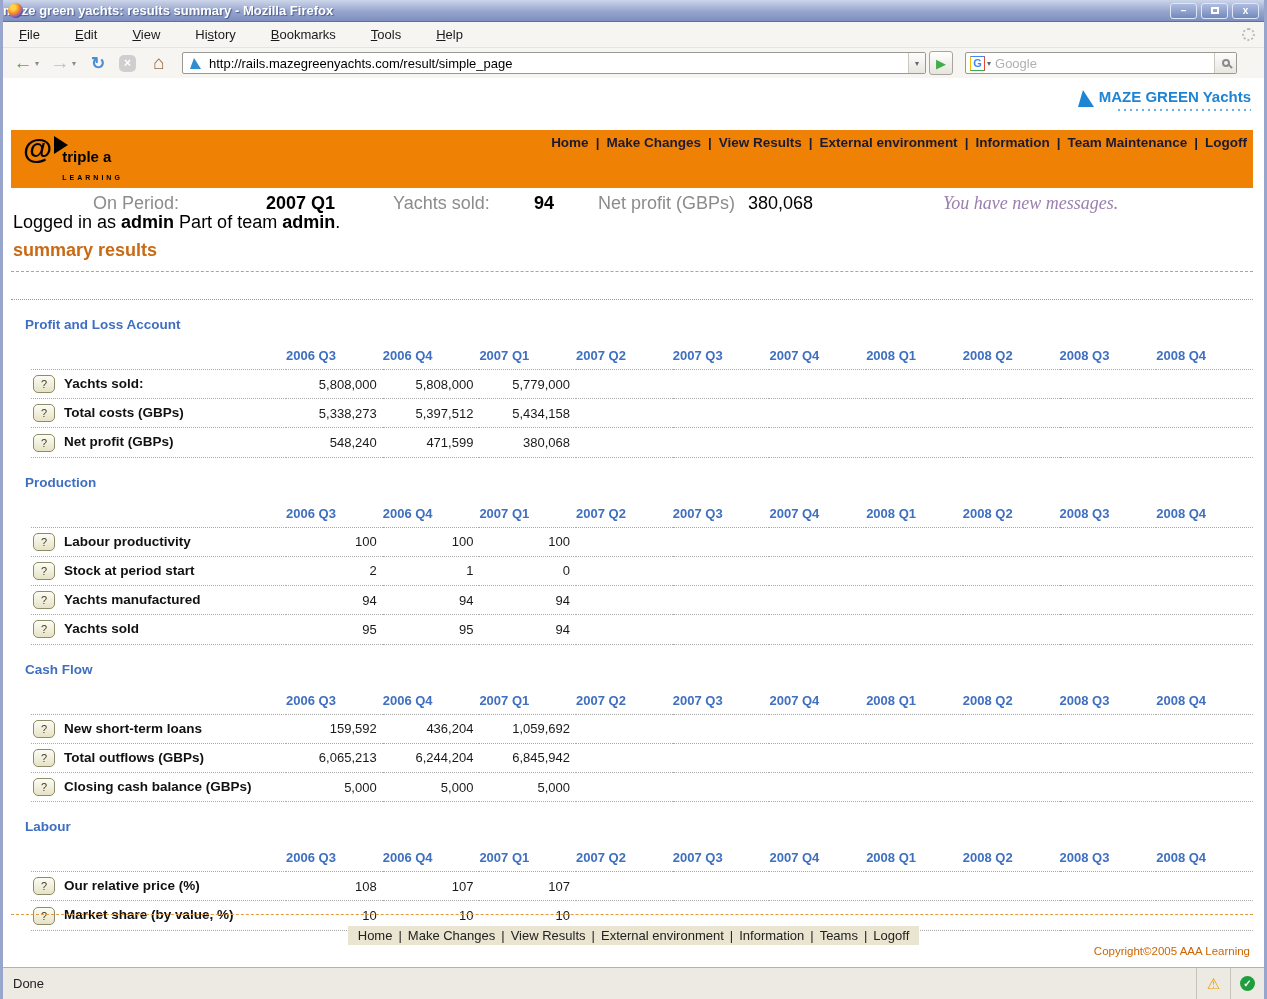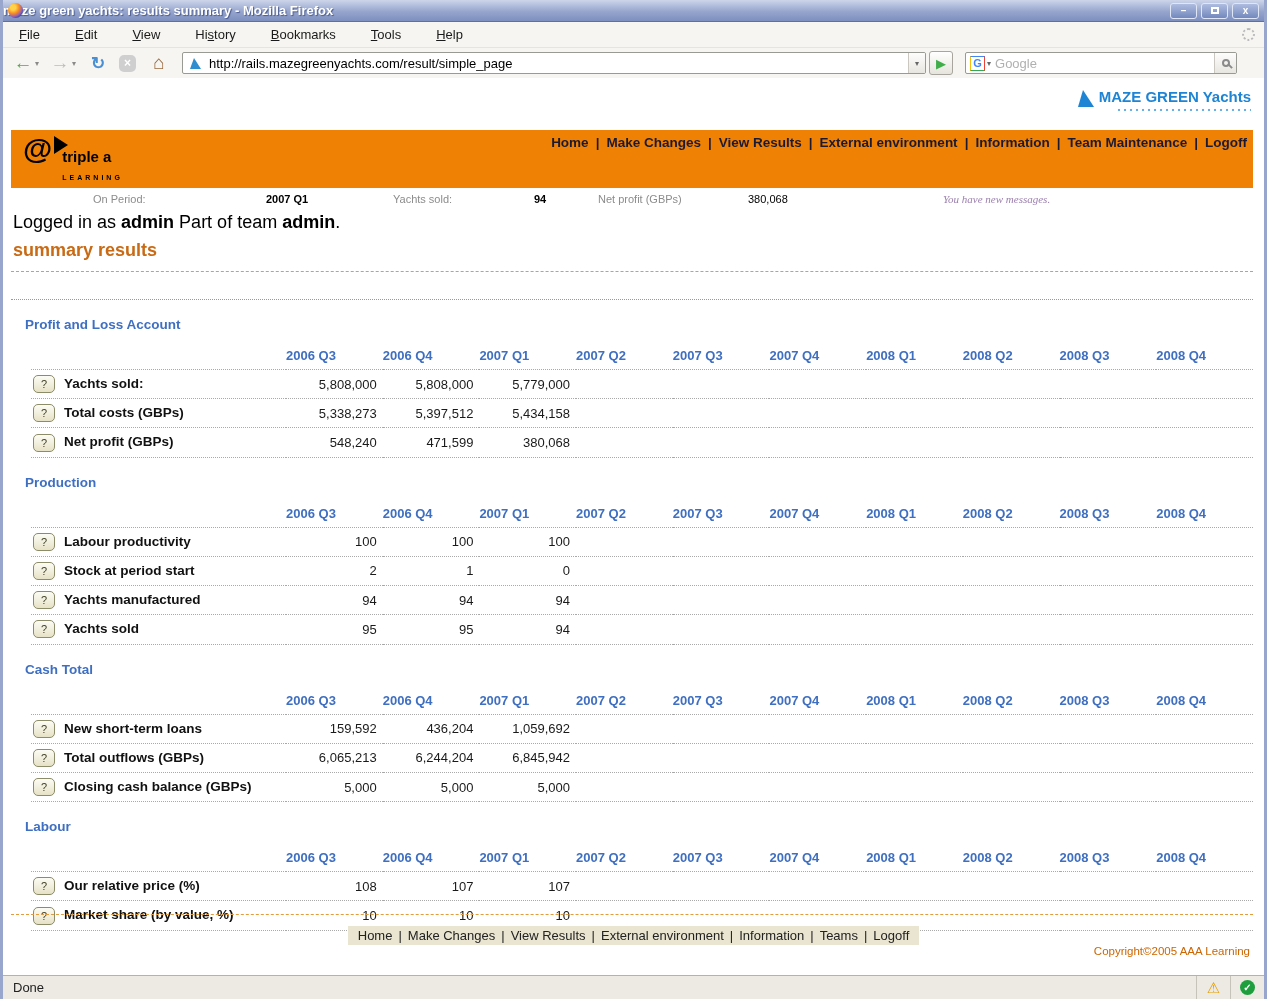--- a/index.html
+++ b/index.html
@@ -79,21 +79,21 @@
   .aaa-at { font-size:30px; font-weight:bold; line-height:1; }
   .aaa-tri { width:0; height:0; border-top:9px solid transparent; border-bottom:9px solid transparent;
     border-left:14px solid #000; margin:2px 0 0 2px; }
   .aaa-words { margin:14px 0 0 -6px; }
   .aaa-title { font-weight:bold; font-size:15px; line-height:1; }
   .aaa-sub { font-size:7px; letter-spacing:3px; font-weight:bold; }
   .band-nav { position:absolute; top:5px; right:6px; font-size:13.5px; font-weight:bold; color:#1c1a33; }
   .band-nav a { color:#1c1a33; text-decoration:none; }
   .band-nav .sep { margin:0 7px; }
   
-  .status-row { position:absolute; top:193px; left:0; right:0; height:18px; font-size:11px; }
+  .status-row { position:absolute; top:193px; left:0; right:0; height:18px; font-size:18px; }
   .status-row .lbl { position:absolute; color:#8c8c8c; }
   .status-row .val-b { position:absolute; color:#000; font-weight:bold; }
   .status-row .val { position:absolute; color:#000; }
   .pos-onperiod { left:90px; } .pos-period { left:263px; } .pos-ylbl { left:390px; }
   .pos-yval { left:531px; } .pos-nplbl { left:595px; } .pos-npval { left:745px; }
   .messages-link { position:absolute; left:940px; color:#9b7fae; font-style:italic; cursor:pointer;font-family:Liberation Serif, serif; }
   .login-line { position:absolute; top:212px; left:10px; font-size:18px; color:#000; }
   .login-line b { font-weight:bold; }
   .page-title { position:absolute; top:240px; left:10px; font-size:18px; font-weight:bold; color:#c96a14; }
   .rule-dashed { position:absolute; left:8px; right:11px; border-top:1px dashed #e39b3c; }
@@ -113,21 +113,21 @@
     background:linear-gradient(#fdfcf5,#e6e2c6); color:#44442a; font-size:11px;
     display:flex; align-items:center; justify-content:center; cursor:pointer; }
   .row-label { font-weight:bold; font-size:13.5px; color:#111; max-width:205px; line-height:1.35; }
   
   .footer-nav { position:absolute; top:926px; left:0; right:0; text-align:center; font-size:13px; }
   .footer-nav .pill { display:inline-block; background:#e9e5d1; padding:2px 10px; color:#222; }
   .footer-nav a { color:#222; text-decoration:none; }
   .footer-nav .sep { margin:0 6px; }
   .copyright { position:absolute; top:945px; right:14px; font-size:11.5px; color:#cc6600; }
   
-  .statusbar { position:absolute; bottom:0; left:0; right:0; height:24px; background:#eceae2;
+  .statusbar { position:absolute; bottom:0; left:0; right:0; height:32px; background:#eceae2;
     border-top:1px solid #b5b2a8; display:flex; align-items:center; font-size:13px; color:#222; }
   .statusbar .done { margin-left:10px; }
   .sb-right { margin-left:auto; display:flex; height:100%; align-items:center; }
   .sb-cell { border-left:1px solid #c6c3b8; height:100%; display:flex; align-items:center;
     justify-content:center; width:34px; }
   .warn-icon { color:#e8a000; font-size:15px; }
   .ok-icon { width:15px; height:15px; border-radius:50%; background:#1f9e3e; color:#fff; font-size:10px;
     font-weight:bold; display:flex; align-items:center; justify-content:center; }
 </style>
 </head>
@@ -379,21 +379,21 @@
             <td></td>
             <td></td>
             <td></td>
             <td></td>
             <td></td>
             <td></td>
             <td></td>
           </tr>
         </tbody>
       </table>
-      <div class="section-title">Cash Total</div>
+      <div class="section-title">Cash Flow</div>
       <table class="results">
         <thead>
           <tr>
             <th class="label-col"></th>
             <th>2006 Q3</th>
             <th>2006 Q4</th>
             <th>2007 Q1</th>
             <th>2007 Q2</th>
             <th>2007 Q3</th>
             <th>2007 Q4</th>

